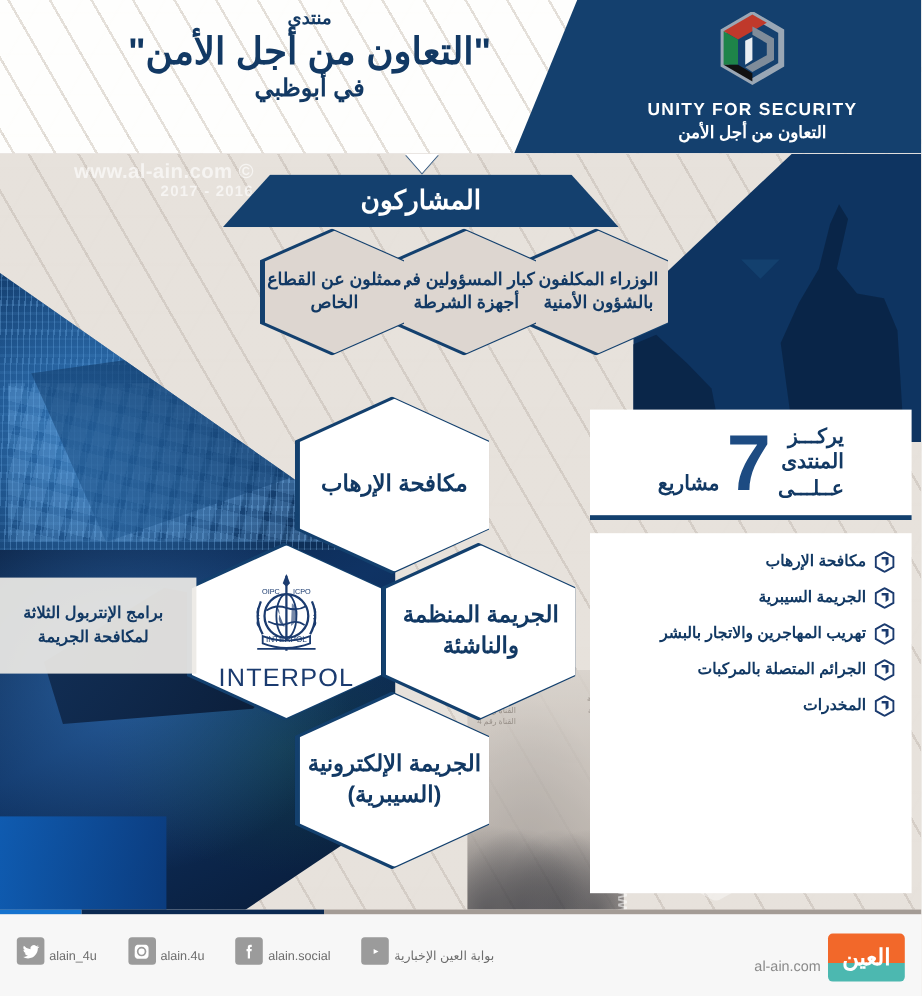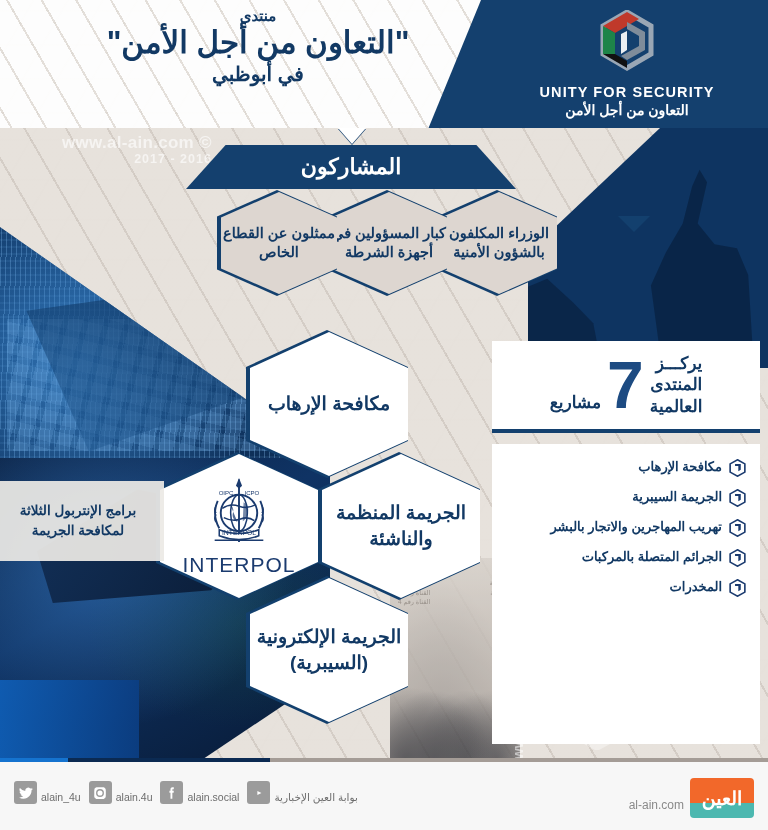--- a/index.html
+++ b/index.html
@@ -242,21 +242,21 @@
   .proj-ico{ flex:0 0 auto; width:17px; height:18px; margin-top:1px; }
   .proj-label{ color:#123964; font-size:13px; font-weight:bold; line-height:1.35; text-align:right; }
 
   
   .accent-line{ position:absolute; left:0; top:758px; width:768px; height:4px; }
   .accent-line .a{ position:absolute; left:0; top:0; width:68px; height:4px; background:#1573cf; }
   .accent-line .b{ position:absolute; left:68px; top:0; width:202px; height:4px; background:#0b2a52; }
   .accent-line .c{ position:absolute; left:270px; top:0; width:498px; height:4px; background:#a49c96; }
 
   .footer{ position:absolute; left:0; top:762px; width:768px; height:68px; background:#f7f7f7; }
-  .social-wrap{ position:absolute; left:14px; top:19px; display:flex; align-items:center; gap:8px; direction:ltr; }
+  .social-wrap{ position:absolute; left:14px; top:19px; display:flex; align-items:center; gap:26px; direction:ltr; }
   .social-item{ display:flex; align-items:flex-end; gap:4px; }
   .sq{ width:23px; height:23px; background:#9b9b9b; border-radius:3px; display:flex; align-items:center; justify-content:center; }
   .sq svg{ width:14px; height:14px; fill:#ffffff; }
   .handle{ color:#6d6d6d; font-size:10.5px; line-height:1; padding-bottom:2px; }
   .handle-ar{ color:#6d6d6d; font-size:10.5px; line-height:1; padding-bottom:2px; }
 
   .site-url{ position:absolute; right:84px; top:36px; color:#8a8a8a; font-size:12px; direction:ltr; }
   .alain-logo{
     position:absolute; right:14px; top:16px; width:64px; height:40px; border-radius:4px;
     background:linear-gradient(180deg,#f2682a 0%,#f2682a 62%, #4cb8b0 62%, #4cb8b0 100%);
@@ -390,21 +390,21 @@
 
     <div class="left-caption">
       <span>برامج الإنتربول الثلاثة لمكافحة الجريمة</span>
     </div>
 
     <div class="focus-card">
       <div class="focus-inner">
         <div class="focus-lines">
           <div>يركـــز</div>
           <div>المنتدى</div>
-          <div>العالمية</div>
+          <div>عــلـــى</div>
         </div>
         <div class="focus-num">7</div>
         <div class="focus-tail">مشاريع</div>
       </div>
     </div>
     <div class="focus-notch"></div>
 
     <div class="projects-card">
       <div class="project-row">
         <svg class="proj-ico" viewBox="0 0 20 22">

